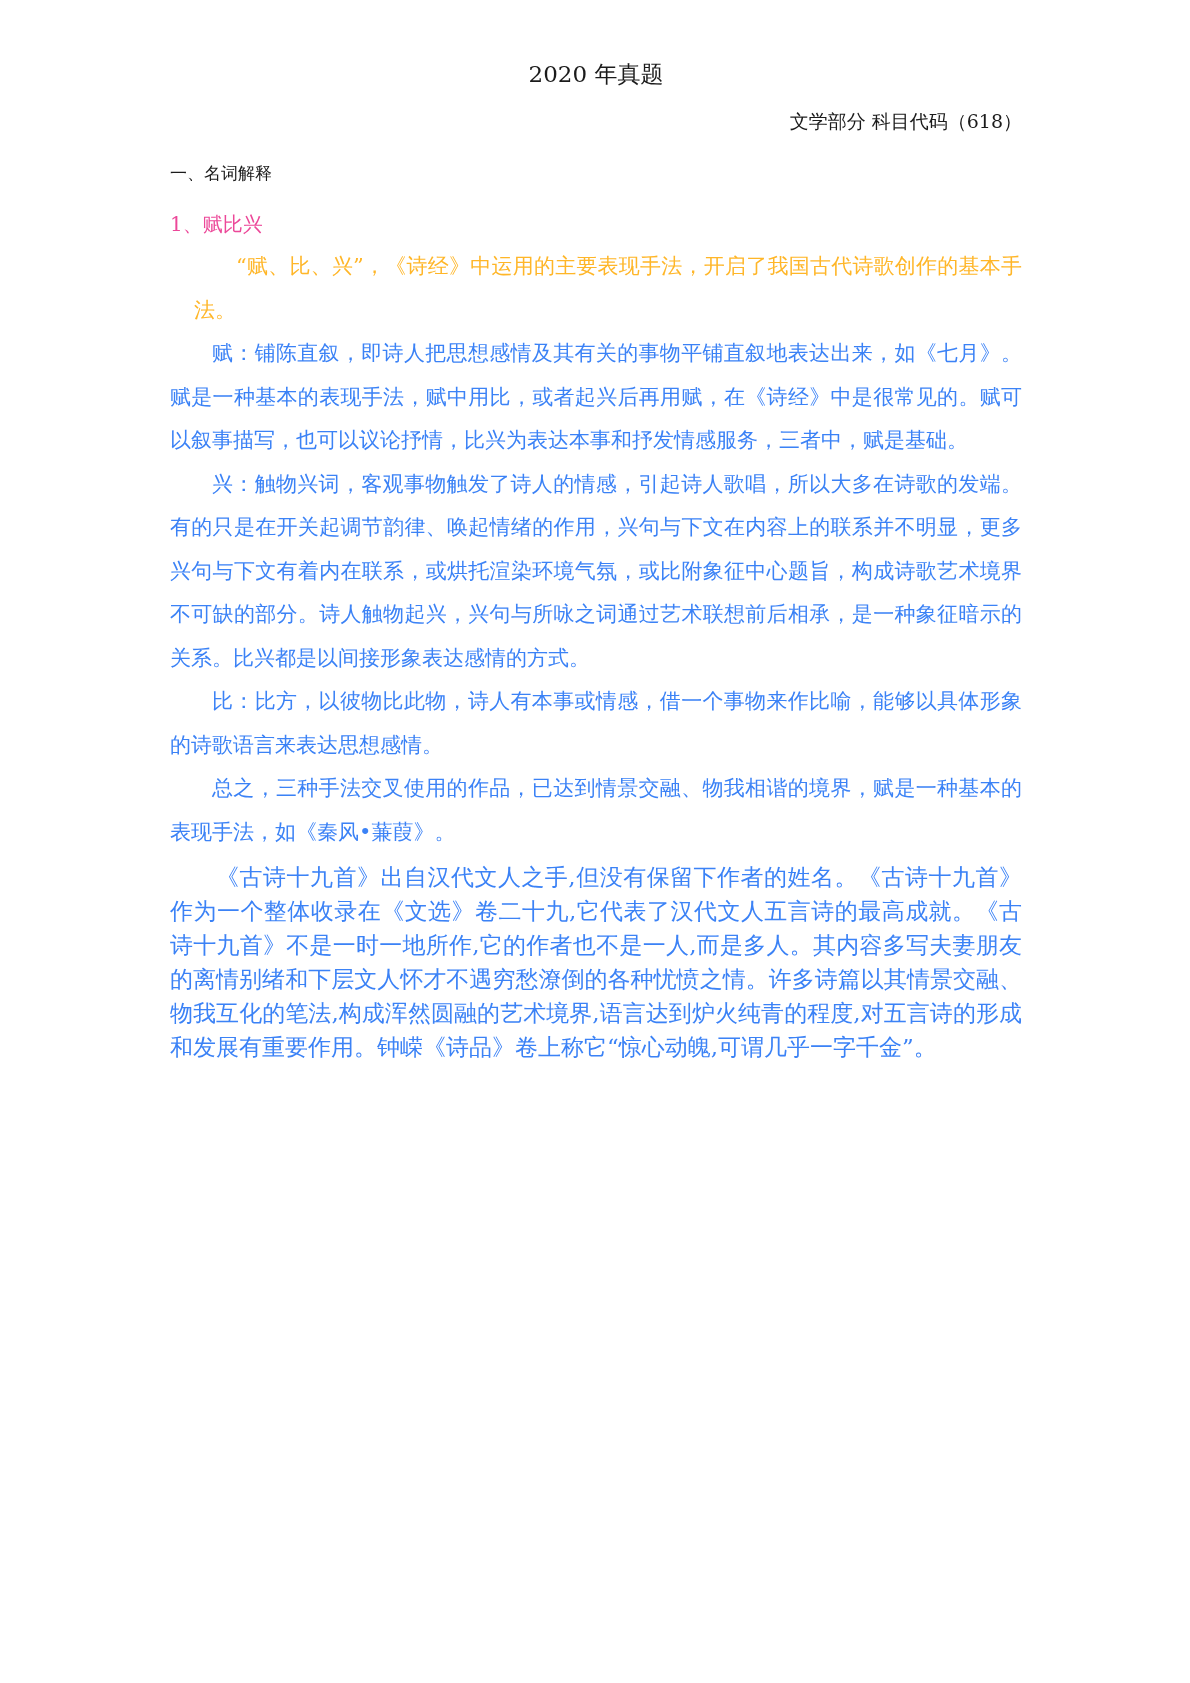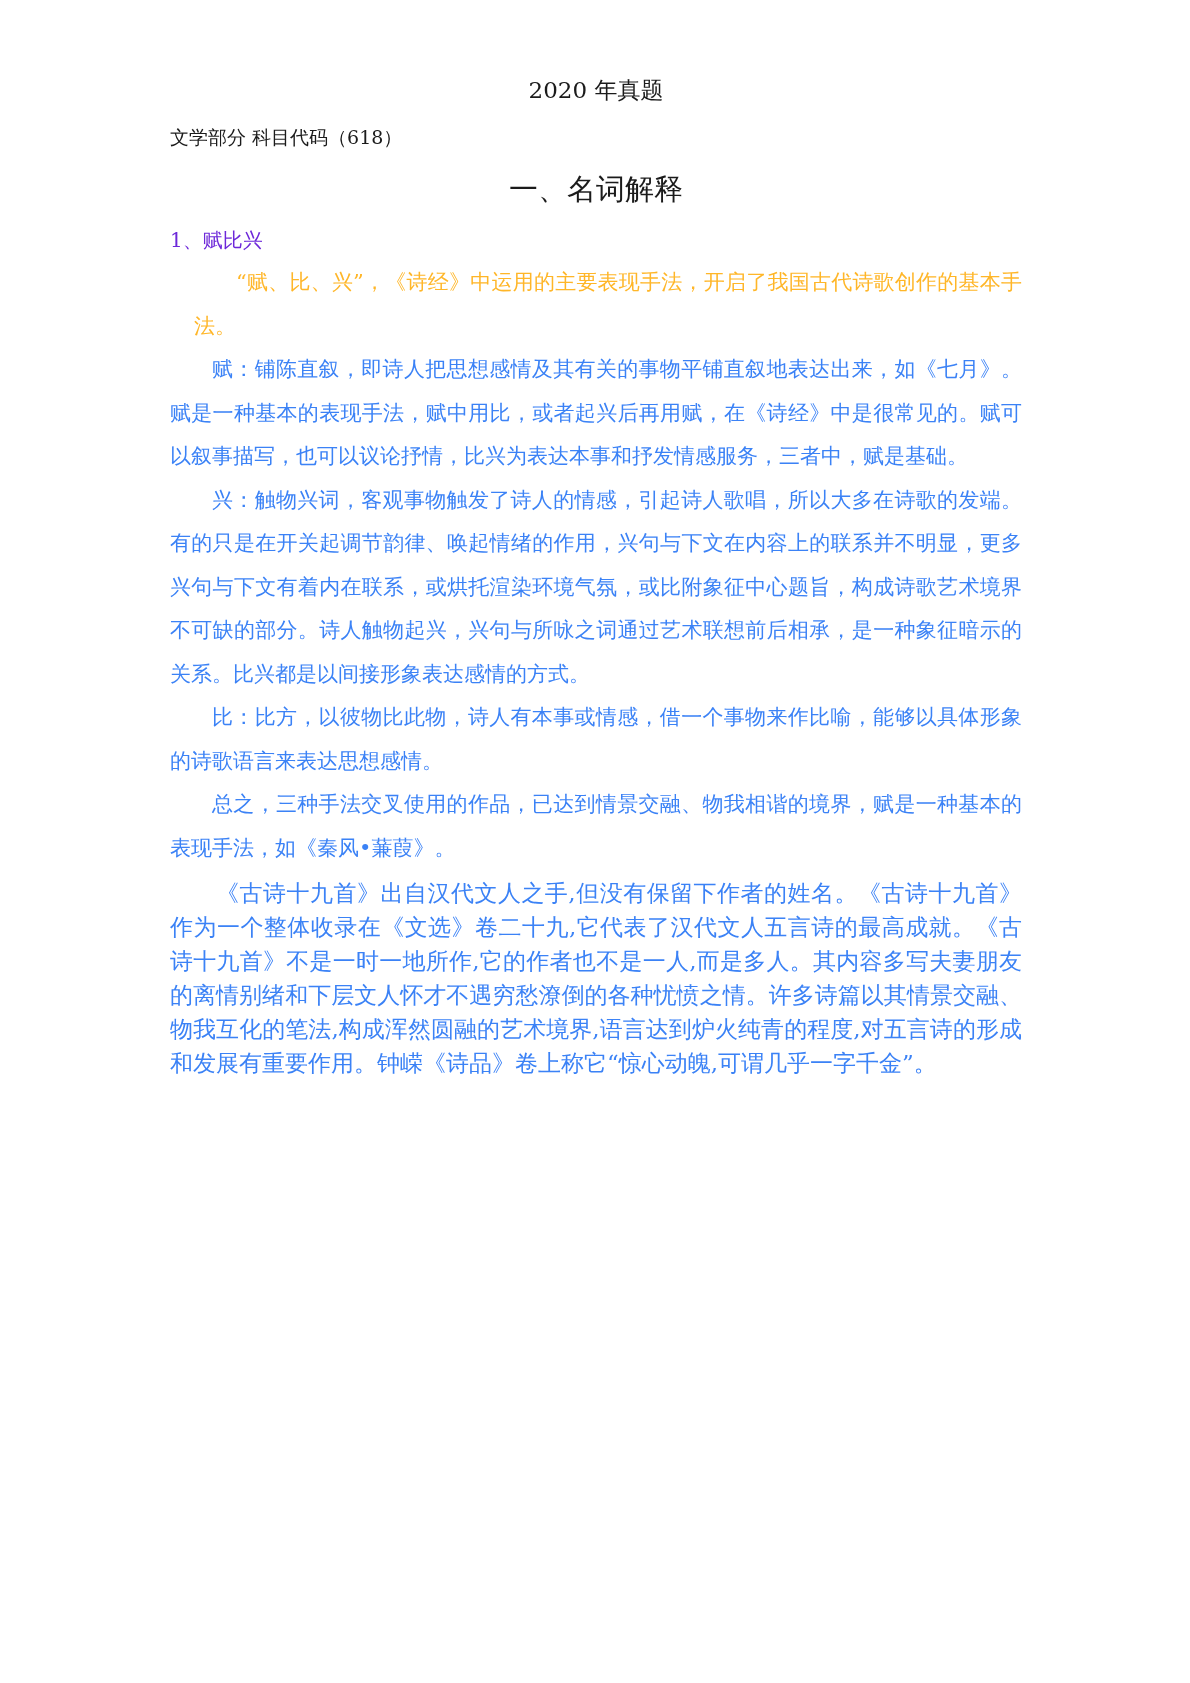--- a/index.html
+++ b/index.html
@@ -11,51 +11,50 @@
     width: 1190px;
     height: 1683px;
     font-family: "DejaVu Serif", "Liberation Serif", serif;
     color: #1f1f1f;
     overflow: hidden;
   }
   .page {
     box-sizing: border-box;
     width: 1190px;
     height: 1651px;
-    padding: 75px 168px 0 170px;
+    padding: 59px 168px 0 170px;
     background: #ffffff;
   }
   .doc-title {
     text-align: center;
     font-size: 23px;
     line-height: 30px;
     color: #1b1b1b;
     margin: 0;
     font-weight: normal;
   }
   .doc-subtitle {
-    text-align: left;
+    text-align: right;
     font-size: 19px;
     line-height: 24px;
     color: #1b1b1b;
     margin: 20px 0 0 0;
     font-weight: normal;
   }
   .section-heading {
-    font-size: 29px;
+    font-size: 17px;
     line-height: 28px;
     color: #1b1b1b;
     margin: 26px 0 0 0;
     font-weight: normal;
-    text-align: center;
   }
   .item-heading {
     font-size: 20px;
     line-height: 26px;
-    color: #6d28d9;
+    color: #ec4899;
     margin: 24px 0 0 0;
     font-weight: normal;
   }
   .para {
     font-size: 21px;
     line-height: 43.5px;
     text-align: justify;
     text-indent: 2em;
     margin: 8px 0 0 0;
     color: #3b82f6;

